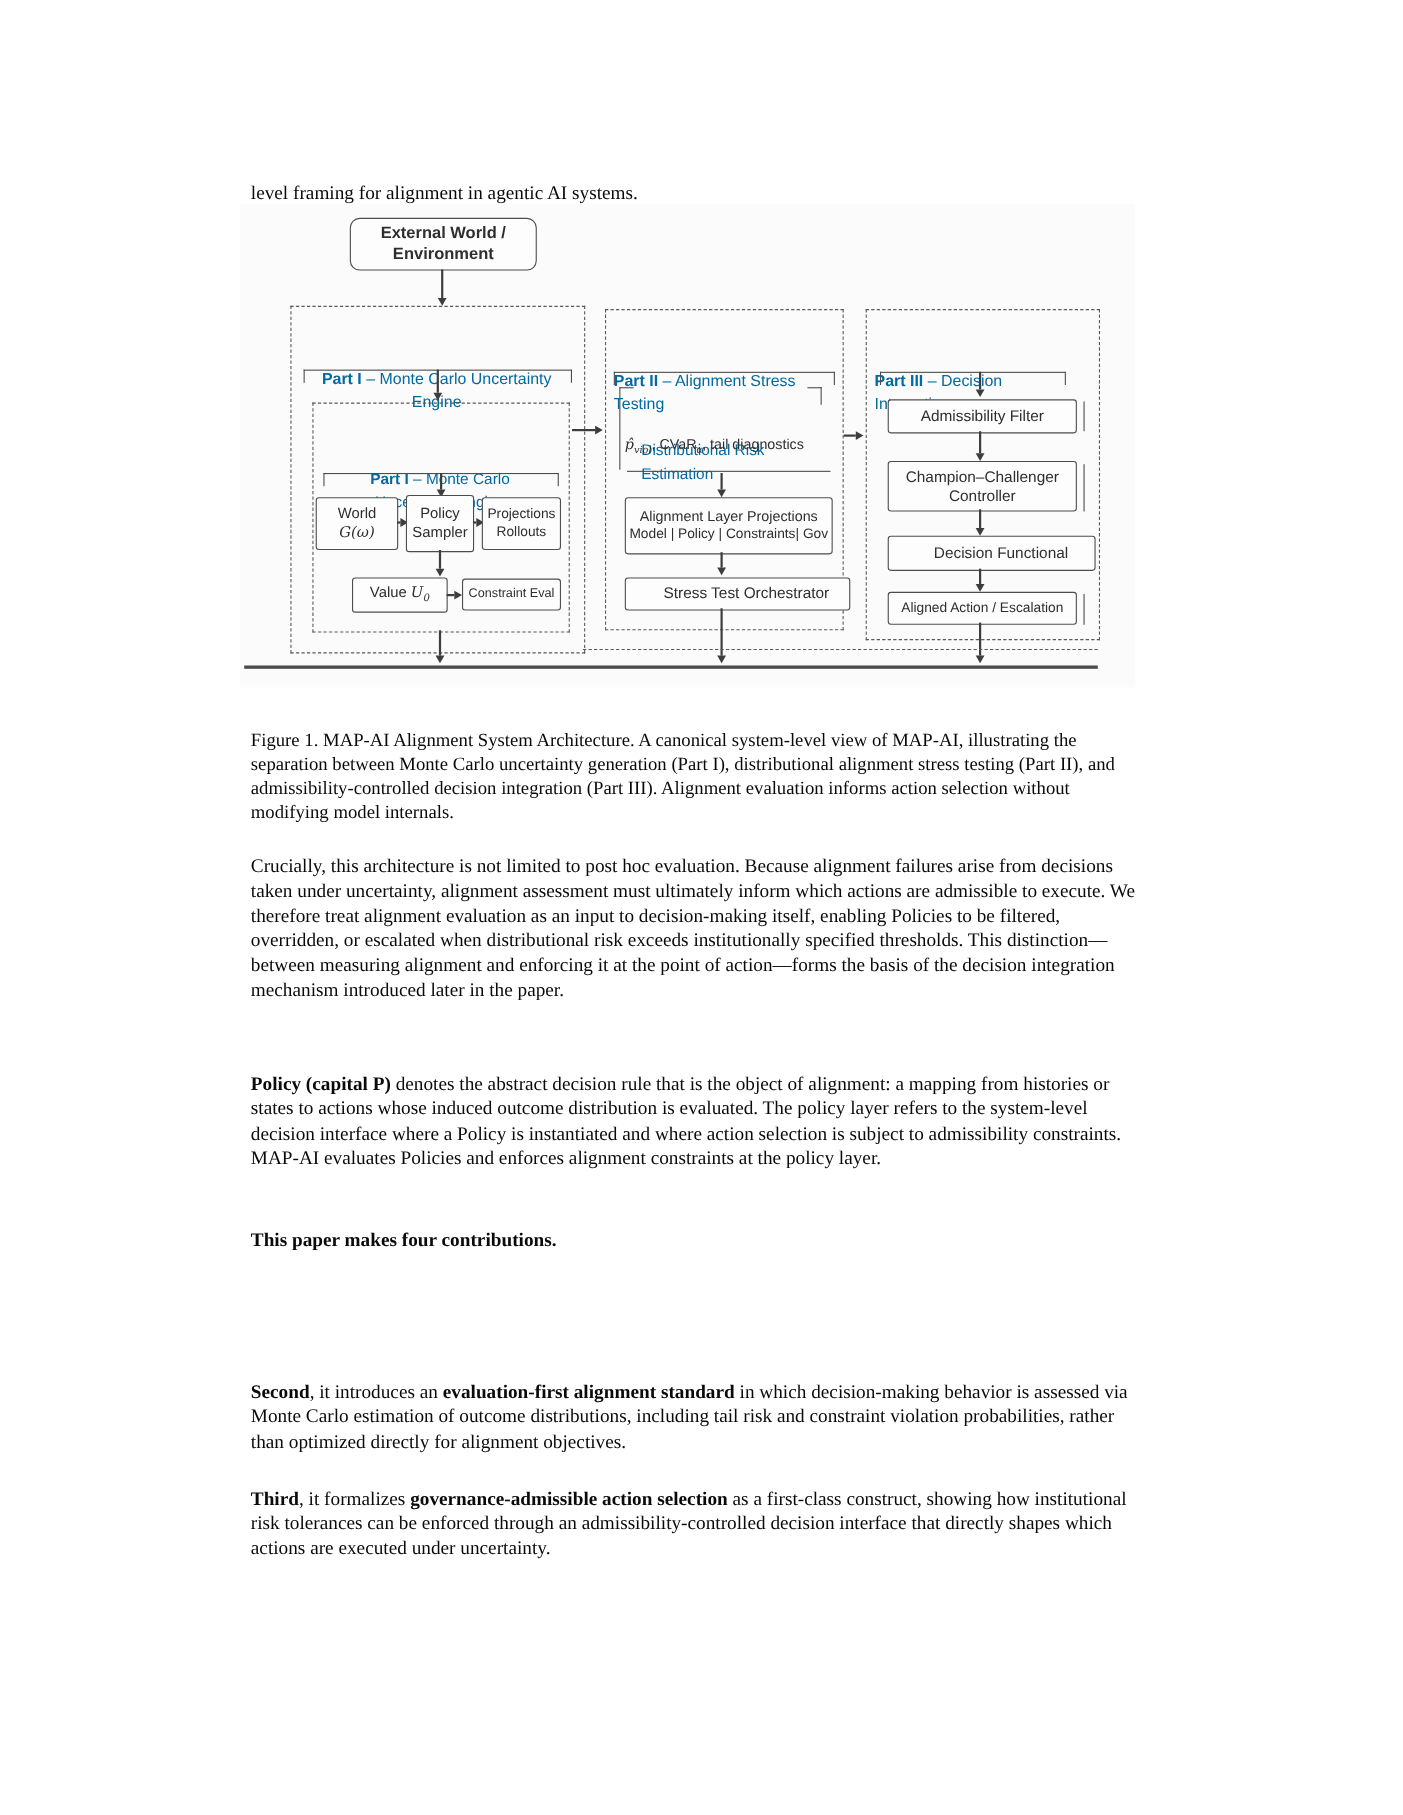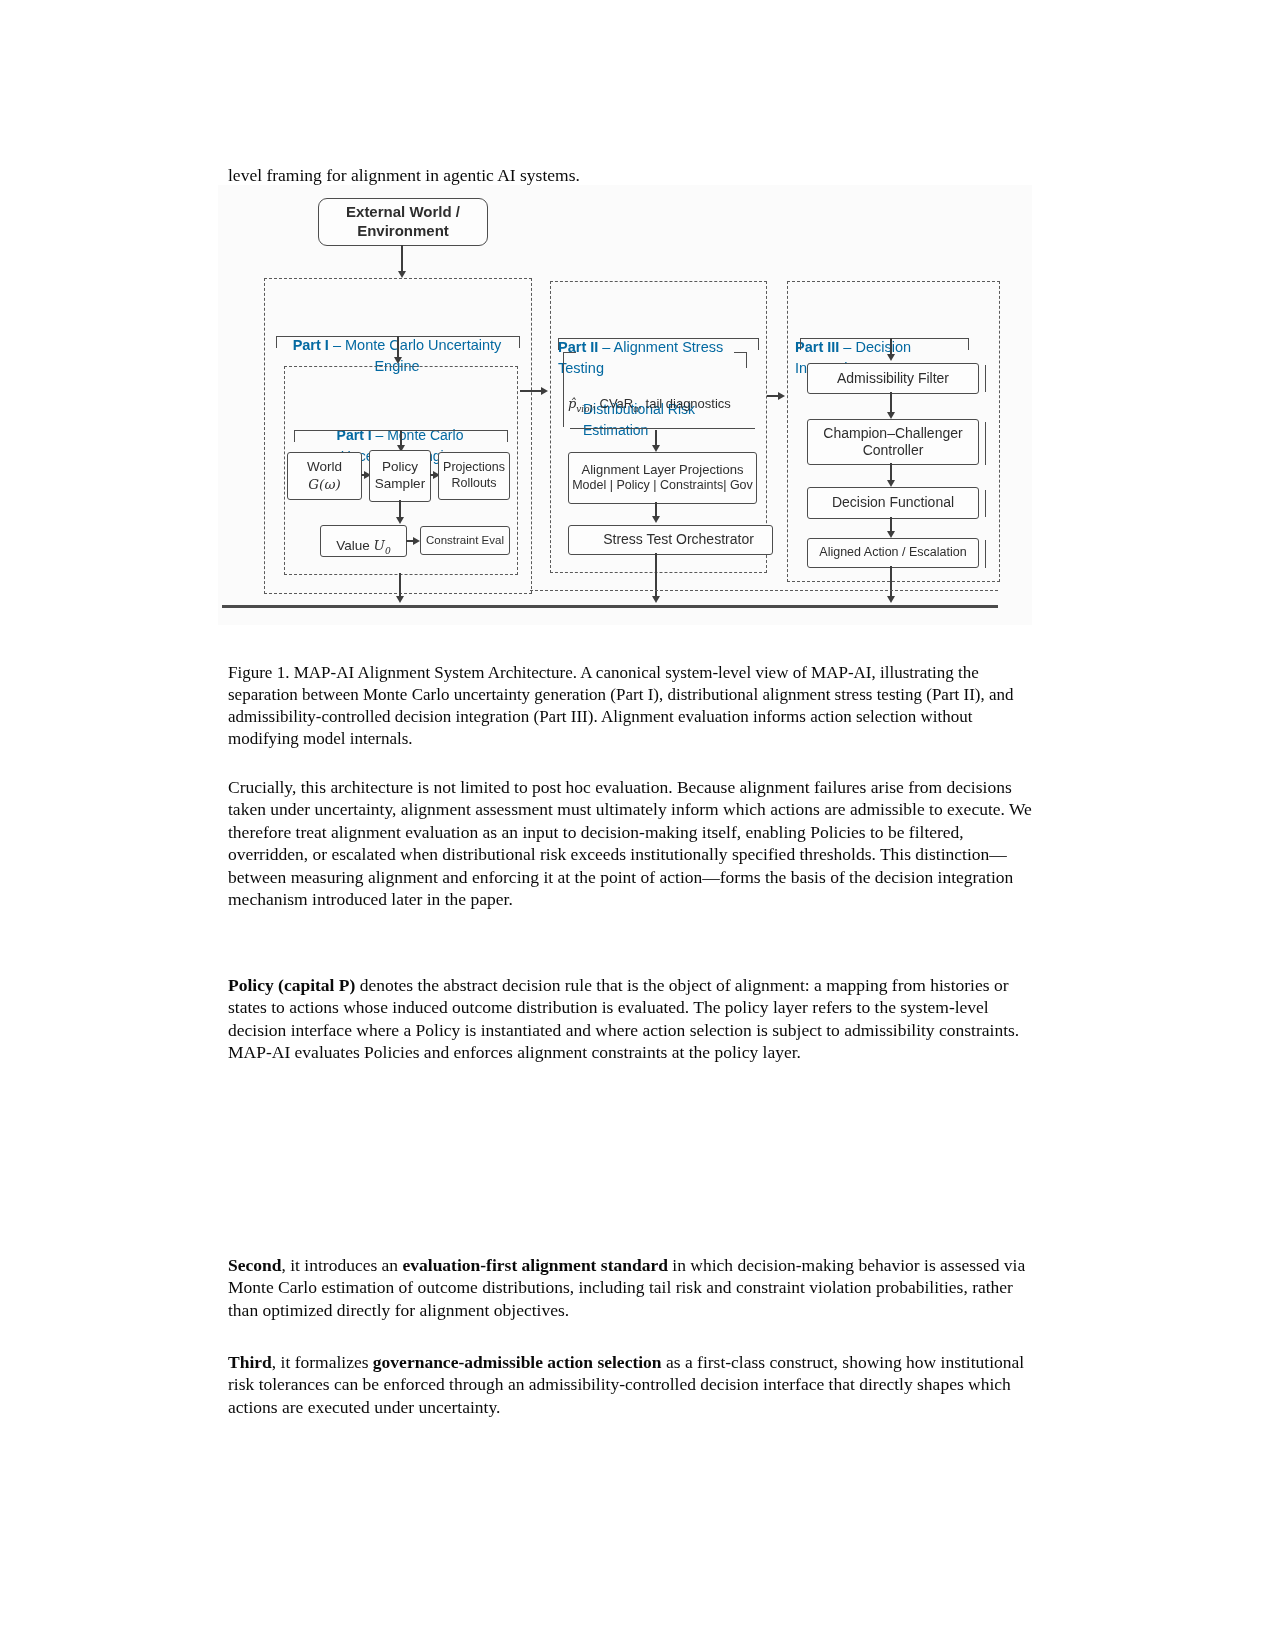--- a/index.html
+++ b/index.html
@@ -82,21 +82,21 @@
     <div class="fbox" style="left:151px;top:265px;width:60px;height:50px;font-size:13.5px;">
       <div>Policy</div>
       <div>Sampler</div>
     </div>
     <div class="ah" style="left:212px;top:289px;width:3px;"></div>
     <div class="fbox" style="left:220px;top:267px;width:70px;height:46px;font-size:12.5px;">
       <div>Projections</div>
       <div>Rollouts</div>
     </div>
     <div class="av" style="left:181px;top:315px;height:17px;"></div>
-    <div class="fbox" style="left:102px;top:340px;width:85px;height:30px;font-size:13.5px;justify-content:flex-end;">
+    <div class="fbox" style="left:102px;top:340px;width:85px;height:30px;font-size:13.5px;">
       <div><span>Value </span><span class="mathser">U</span><sub class="mathser">0</sub></div>
     </div>
     <div class="ah" style="left:188px;top:355px;width:7px;"></div>
     <div class="fbox small" style="left:202px;top:341px;width:88px;height:27px;">
       <div>Constraint Eval</div>
     </div>
     <div class="av" style="left:181px;top:388px;height:23px;"></div>
 
     <div class="dashbox" style="left:332px;top:96px;width:215px;height:290px;"></div>
     <div class="hdr" style="left:340px;top:104px;width:205px;">
@@ -139,21 +139,21 @@
 
     <div class="fbox" style="left:589px;top:178px;width:170px;height:29px;font-size:14px;">
       <div>Admissibility Filter</div>
     </div>
     <div class="av" style="left:672px;top:207px;height:20px;"></div>
     <div class="fbox" style="left:589px;top:234px;width:170px;height:44px;font-size:14px;">
       <div>Champion–Challenger</div>
       <div>Controller</div>
     </div>
     <div class="av" style="left:672px;top:278px;height:17px;"></div>
-    <div class="fbox" style="left:589px;top:302px;width:170px;height:30px;font-size:14px;">
+    <div class="fbox" style="left:589px;top:302px;width:170px;height:30px;font-size:14px;padding-left:17px;">
       <div>Decision Functional</div>
     </div>
     <div class="av" style="left:672px;top:332px;height:14px;"></div>
     <div class="fbox" style="left:589px;top:353px;width:170px;height:28px;font-size:12.5px;">
       <div>Aligned Action / Escalation</div>
     </div>
     <div class="av" style="left:672px;top:381px;height:30px;"></div>
 
     <div class="ah" style="left:302px;top:205px;width:21px;"></div>
     <div class="ah" style="left:549px;top:210px;width:11px;"></div>
@@ -161,19 +161,20 @@
     <div class="dashline" style="left:312px;top:405px;width:468px;"></div>
     <div class="solidline" style="left:4px;top:420px;width:776px;"></div>
   </div>
 
   <p class="caption" style="top:645px;">Figure 1. MAP-AI Alignment System Architecture. A canonical system-level view of MAP-AI, illustrating the separation between Monte Carlo uncertainty generation (Part I), distributional alignment stress testing (Part II), and admissibility-controlled decision integration (Part III). Alignment evaluation informs action selection without modifying model internals.</p>
 
   <p class="bodytext" style="top:758px;"><span>Crucially, this architecture is not limited to post hoc evaluation. Because alignment failures arise from decisions taken under uncertainty, alignment assessment must ultimately inform which actions are admissible to execute. We therefore treat alignment evaluation as an input to decision-making itself, enabling Policies to be filtered, overridden, or escalated when distributional risk exceeds institutionally specified thresholds. This distinction—between measuring alignment and enforcing it at the point of action—forms the basis of the decision integration mechanism introduced later in the paper.</span></p>
 
   <p class="bodytext" style="top:956px;"><span class="bold">Policy (capital P)</span><span> denotes the abstract decision rule that is the object of alignment: a mapping from histories or states to actions whose induced outcome distribution is evaluated. The policy layer refers to the system-level decision interface where a Policy is instantiated and where action selection is subject to admissibility constraints. MAP-AI evaluates Policies and enforces alignment constraints at the policy layer.</span></p>
 
+  <p class="bodytext bold" style="top:1098px;">This paper makes four contributions.</p>
 
 
   <p class="bodytext" style="top:1236px;"><span class="bold">Second</span><span>, it introduces an </span><span class="bold">evaluation-first alignment standard</span><span> in which decision-making behavior is assessed via Monte Carlo estimation of outcome distributions, including tail risk and constraint violation probabilities, rather than optimized directly for alignment objectives.</span></p>
 
   <p class="bodytext" style="top:1333px;"><span class="bold">Third</span><span>, it formalizes </span><span class="bold">governance-admissible action selection</span><span> as a first-class construct, showing how institutional risk tolerances can be enforced through an admissibility-controlled decision interface that directly shapes which actions are executed under uncertainty.</span></p>
 
 </div>
 
 </body></html>

